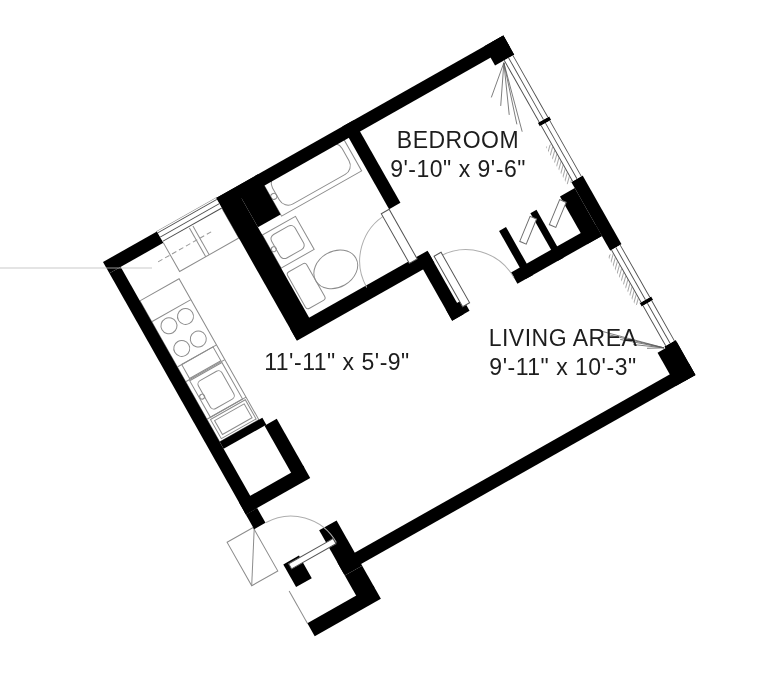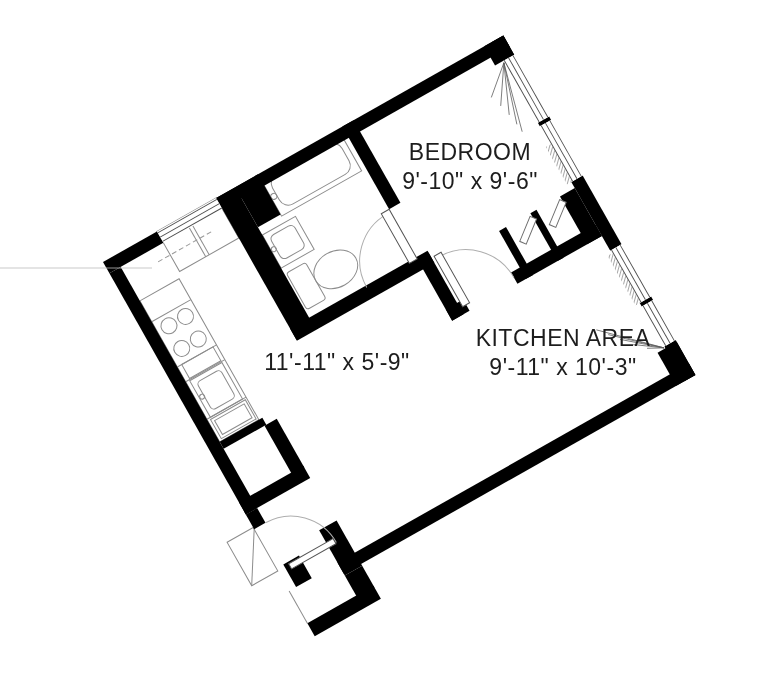--- a/index.html
+++ b/index.html
@@ -132,24 +132,24 @@
         <g>
           <rect x="369" y="170" width="27" height="7" transform="rotate(-38 396 173)" fill="#ffffff" stroke="#6f6f6f" stroke-width="1"></rect>
           <rect x="403" y="170" width="27" height="7" transform="rotate(-38 430 173)" fill="#ffffff" stroke="#6f6f6f" stroke-width="1"></rect>
         </g>
       </g>
       <g>
         <line x1="0" y1="268" x2="152" y2="268" stroke="#bbbbbb" stroke-width="0.8"></line>
       </g>
     </svg>
 
-  <div class="room-label" id="label-0" style="left: 458px; top: 167px; margin-left: 12px;">
+  <div class="room-label" id="label-0" style="left: 458px; top: 155px;">
     <span class="room-name">BEDROOM</span>
     <span class="room-dims">9'-10" x 9'-6"</span>
   </div>
   <div class="room-label" id="label-1" style="left: 337px; top: 362px;">
     <span class="room-dims">11'-11" x 5'-9"</span>
   </div>
   <div class="room-label" id="label-2" style="left: 563px; top: 353px;">
-    <span class="room-name">KITCHEN AREA</span>
+    <span class="room-name">LIVING AREA</span>
     <span class="room-dims">9'-11" x 10'-3"</span>
   </div>
 </div>
 
 </body></html>

